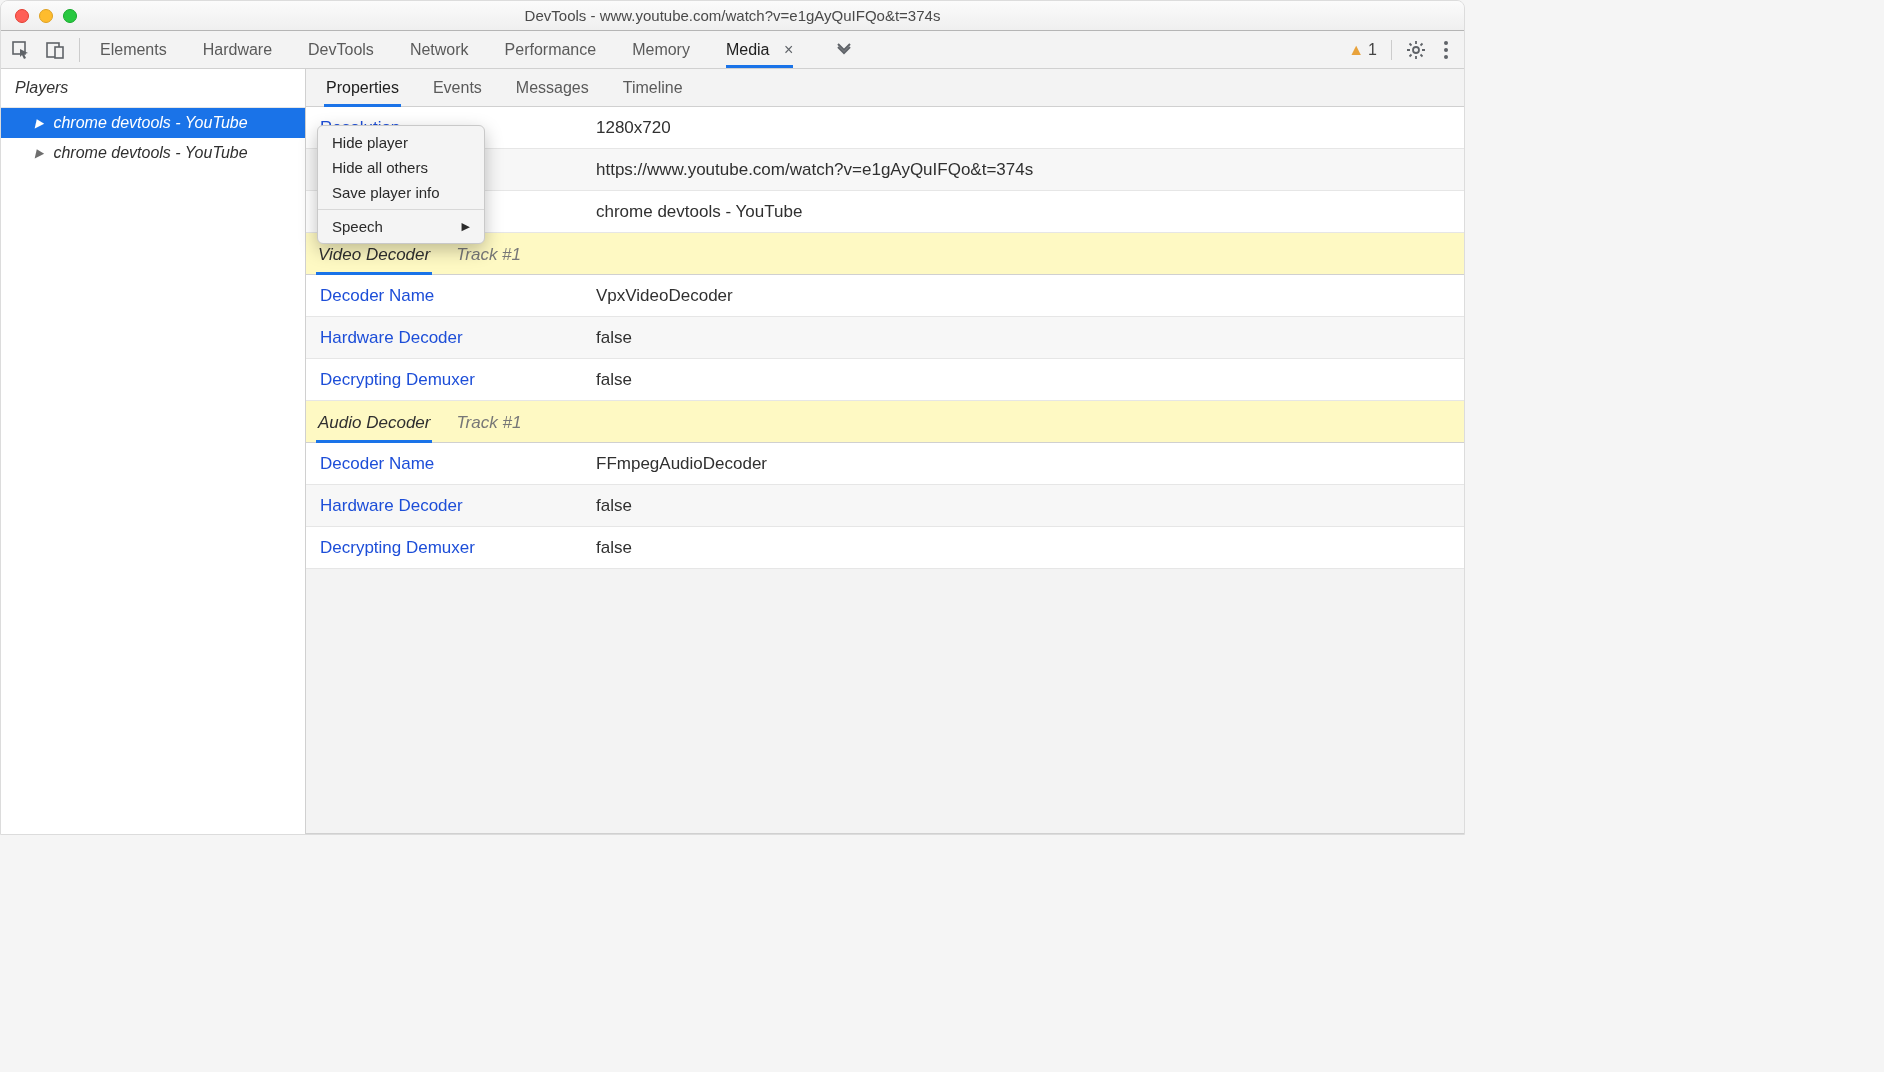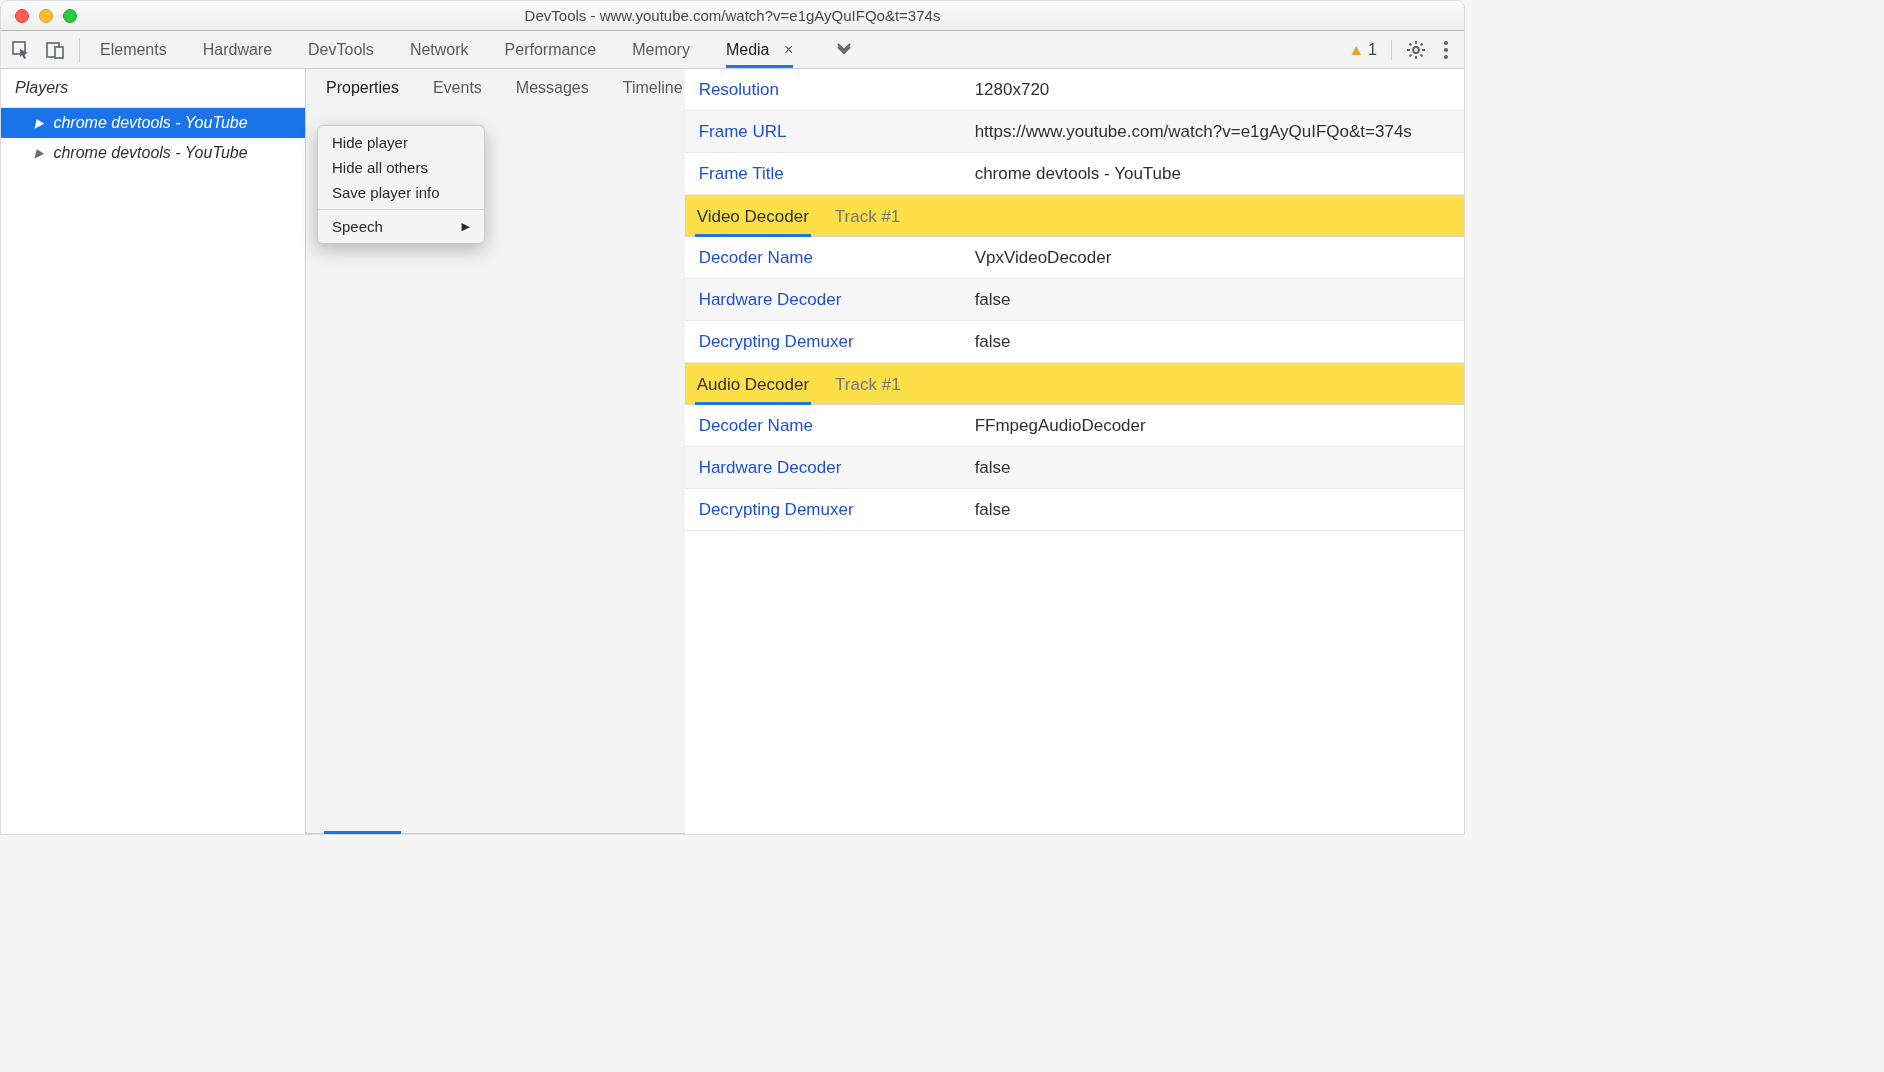--- a/index.html
+++ b/index.html
@@ -61,31 +61,31 @@
   .kebab i { width:4px; height:4px; border-radius:50%; background:#5f6368; display:block; }
   
   .main { display:flex; height: calc(100% - 30px - 38px); background:#fff; }
   .sidebar { width: 305px; border-right: 1px solid #d0d0d0; background:#fff;font-style:italic; }
   .sidebar-header { padding: 10px 14px; font-size:16px; color:#333; border-bottom:1px solid #e6e6e6; }
   .player-row { display:flex; align-items:center; gap:10px; padding: 6px 0 6px 34px; font-size:16px; cursor:default; }
   .player-row.selected { background:#1a73e8; color:#fff; }
   .player-row .tri { font-size:11px; transform: scaleY(1.1); }
   .player-row:not(.selected) .tri { color:#6e6e6e; }
   
-  .detail { flex:1; display:flex; flex-direction:row; }
+  .detail { flex:1; display:flex; flex-direction:column; }
   .detail-tabs { display:flex; gap: 30px; border-bottom:1px solid #d0d0d0; background:#f3f3f3; padding-left: 18px; }
   .dtab { padding: 10px 2px 9px 2px; color:#5a5a5a; font-size:16px; position:relative; cursor:default; }
   .dtab.active { color:#202020; }
   .dtab.active::after { content:""; position:absolute; left:0; right:0; bottom:-1px; height:3px; background:#1a73e8; }
   .prop-table { width:100%; }
   .prop-row { display:flex; border-bottom:1px solid #e6e6e6; min-height:42px; align-items:center; }
   .prop-row.alt { background:#f7f7f7; }
   .prop-key { width: 290px; padding-left:14px; font-size:17px; color:#1d4ed8; }
   .prop-val { flex:1; padding-left: 0; font-size:17px; color:#303030; }
-  .section-row { display:flex; border-bottom:1px solid #d0d0d0; background:#fde047; align-items:flex-end; padding-left:10px; gap: 24px; height:42px;}
+  .section-row { display:flex; border-bottom:1px solid #d0d0d0; background:#fef9c3; align-items:flex-end; padding-left:10px; gap: 24px; height:42px;font-style:italic;}
   .section-tab { padding: 0 2px 9px 2px; color:#303030; font-size:17px; position:relative; }
   .section-tab::after { content:""; position:absolute; left:0; right:0; bottom:-1px; height:3px; background:#1a73e8; }
   .section-sub { color:#777; padding-bottom:9px; font-size:17px; }
   .blank-area { flex:1; border-bottom:1px solid #d0d0d0; background:#f3f3f3; }
   
   .context-menu {
     position:absolute; left: 316px; top: 124px; width: 168px;
     background:#f4f4f4; border:1px solid #c9c9c9; border-radius:6px;
     box-shadow: 0 6px 18px rgba(0,0,0,0.25);
     padding: 4px 0; font-size:15px;

